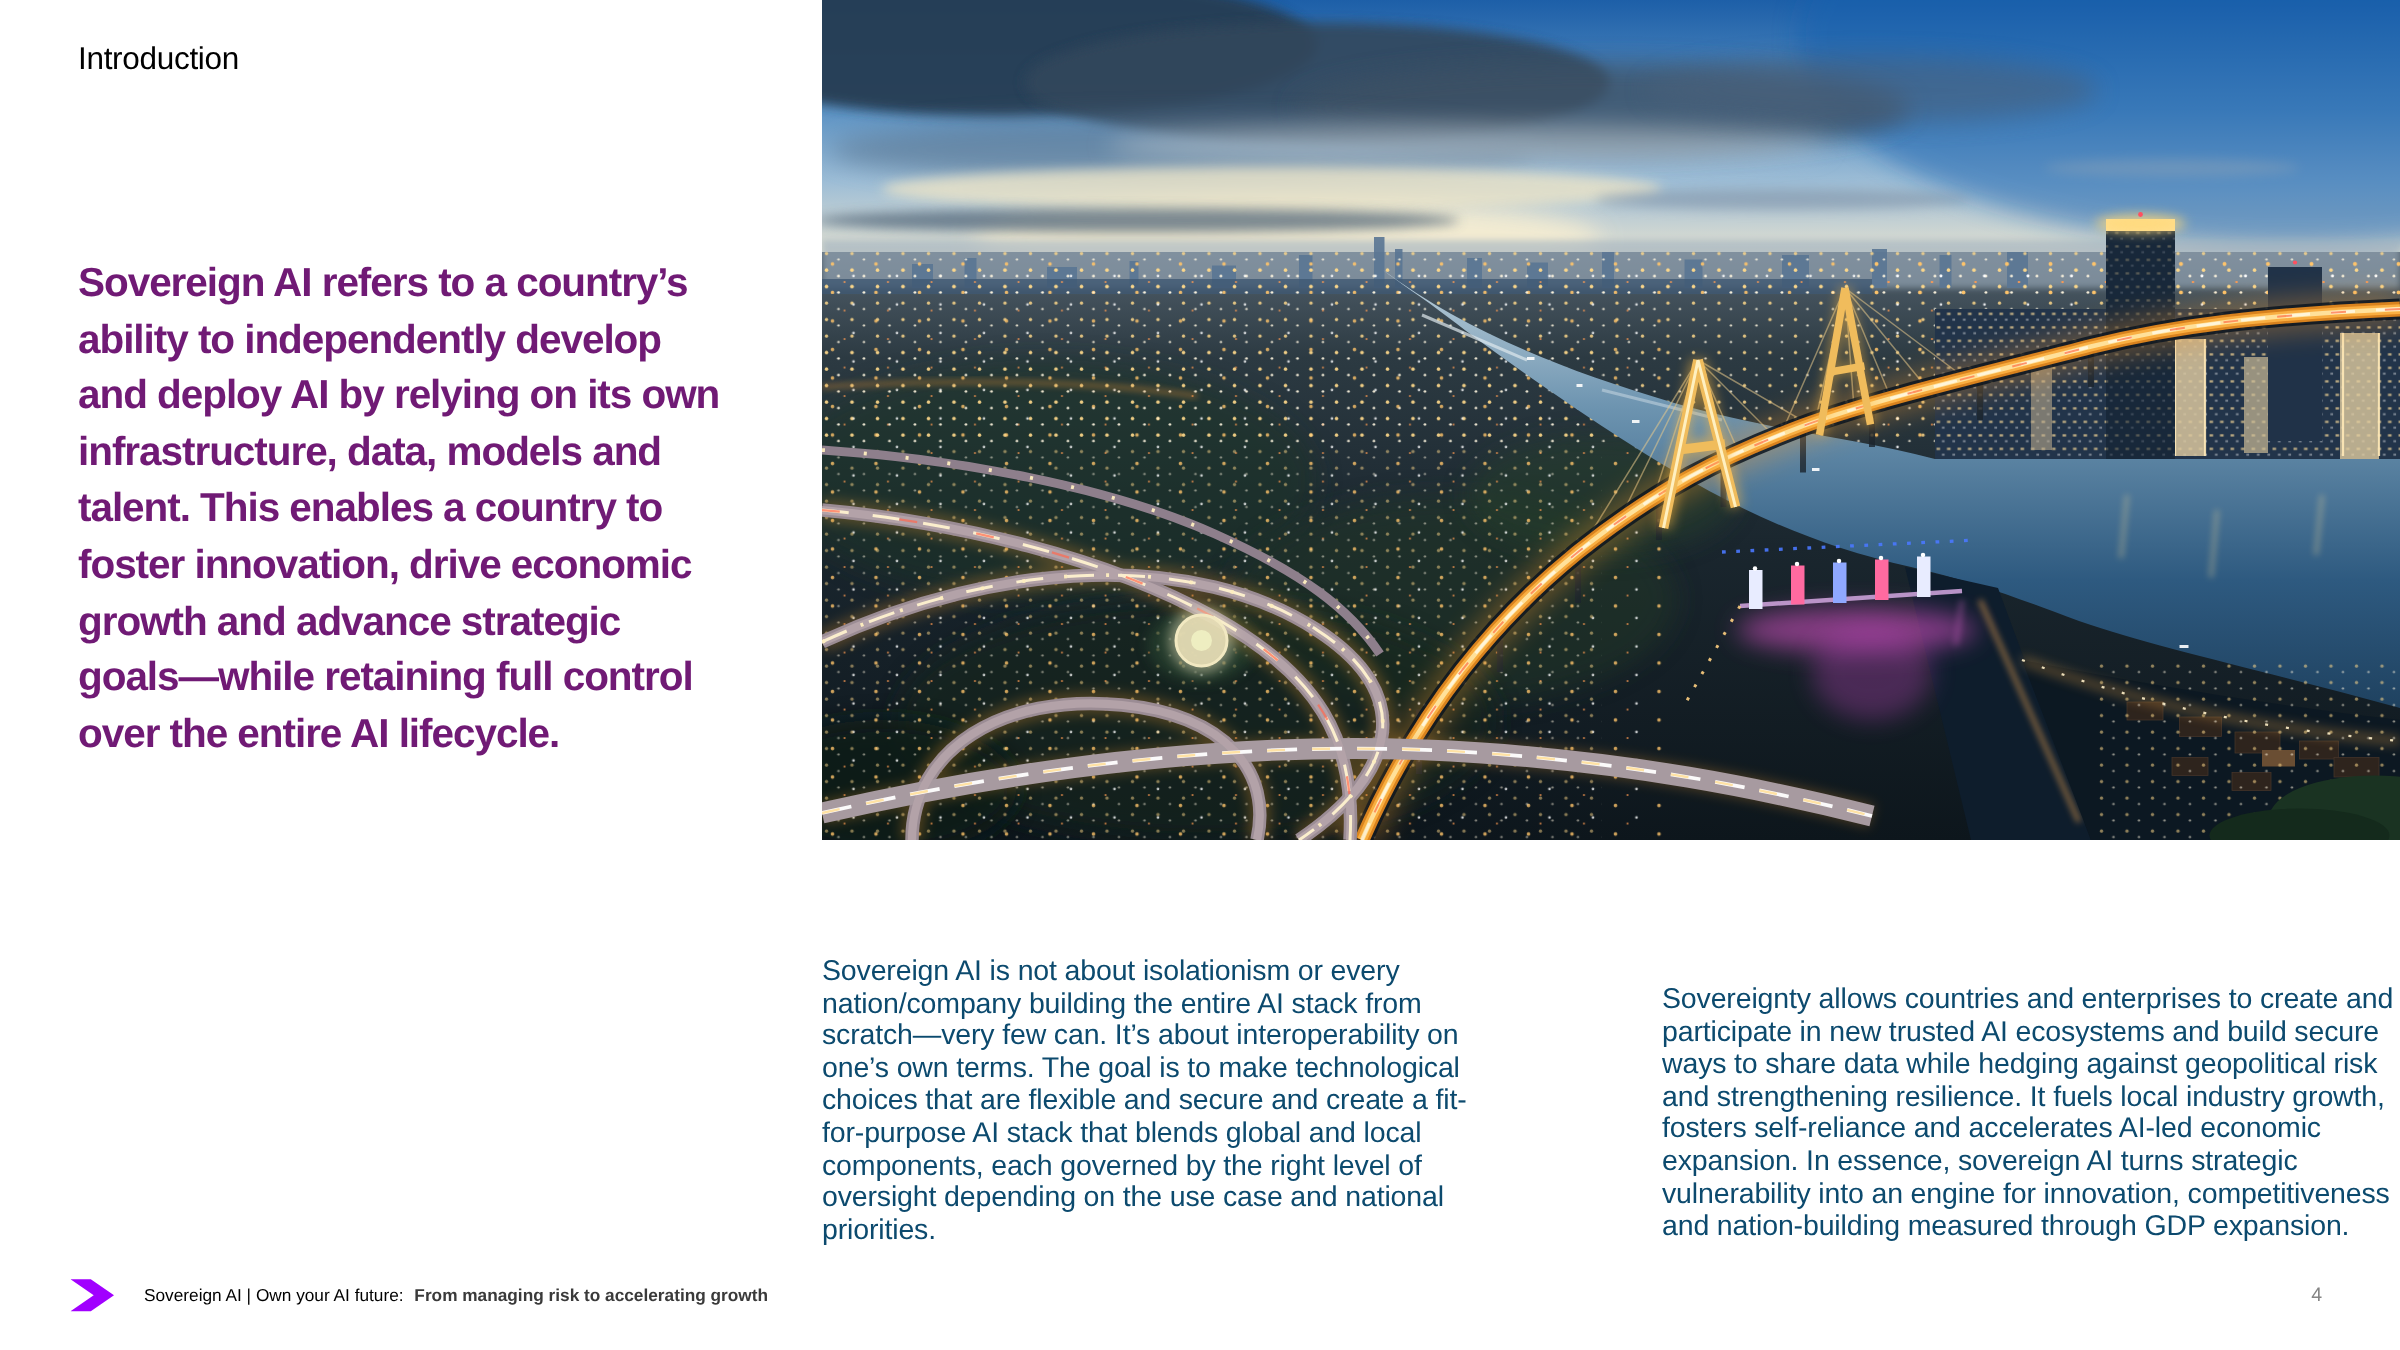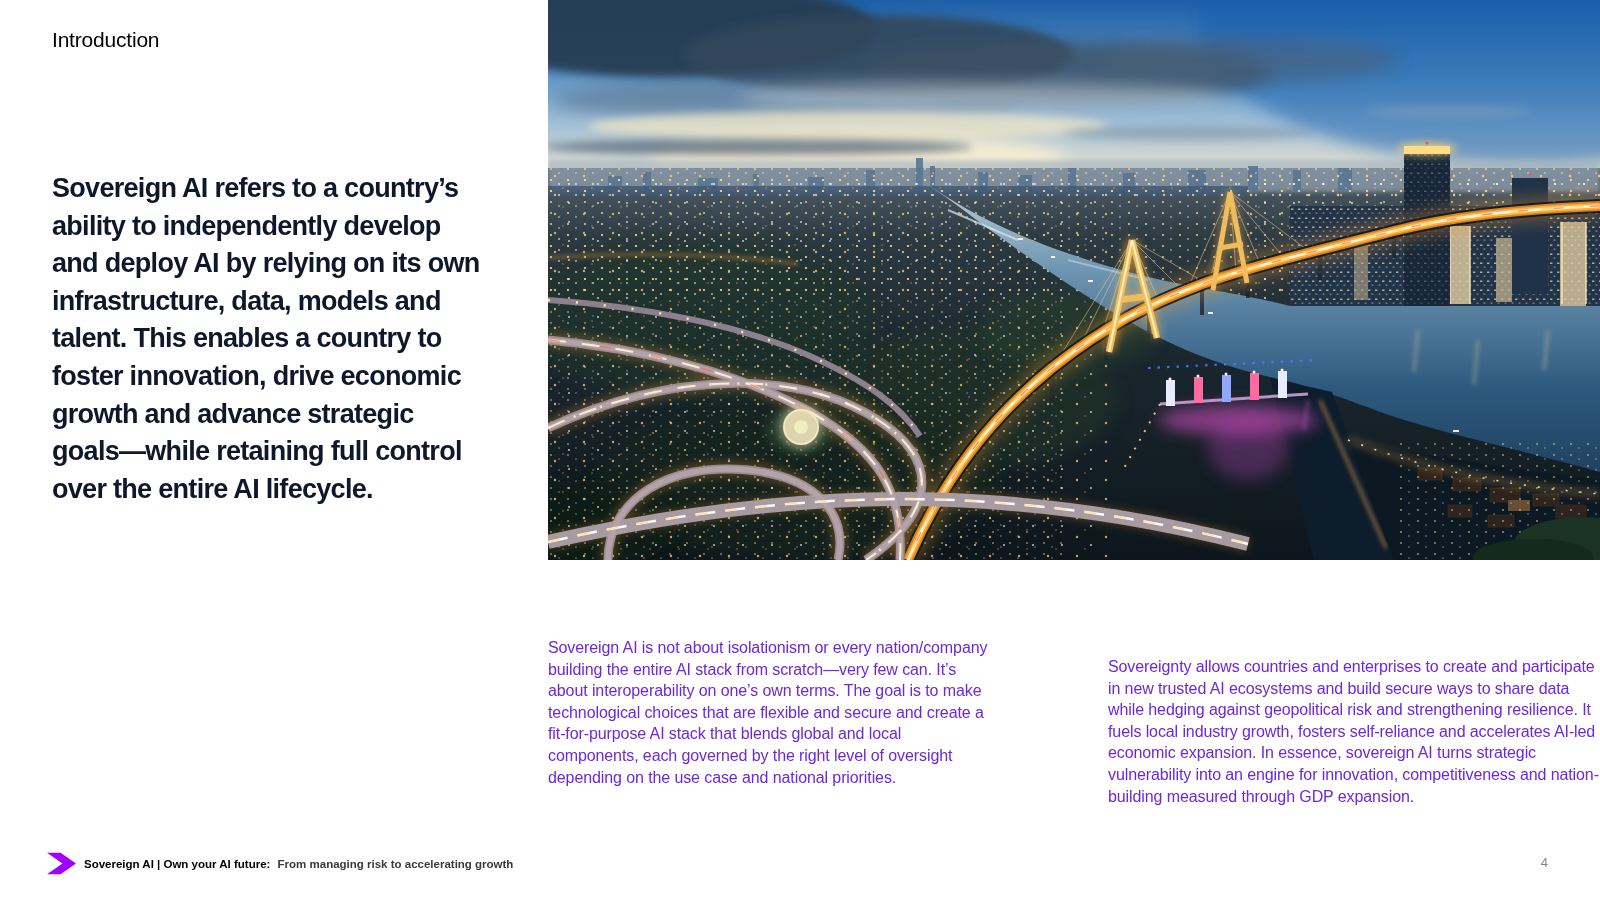--- a/index.html
+++ b/index.html
@@ -1,29 +1,29 @@
 <!DOCTYPE html>
 <html><head>
 <meta charset="utf-8">
 <style>
   html,body{margin:0;padding:0;background:#ffffff;}
   body{width:1600px;height:900px;position:relative;overflow:hidden;
        font-family:"Liberation Sans","DejaVu Sans",sans-serif;-webkit-font-smoothing:antialiased;}
   .slide{position:absolute;inset:0;background:#ffffff;}
   .kicker{position:absolute;left:52px;top:28px;font-size:21px;font-weight:400;color:#000;letter-spacing:-0.2px;}
   .headline{position:absolute;left:52px;top:170px;margin:0;font-size:27px;font-weight:700;
-            line-height:37.6px;letter-spacing:-0.7px;color:#0f172a;white-space:pre-line;}
+            line-height:37.6px;letter-spacing:-0.7px;color:#701a75;white-space:pre-line;}
   .hero{position:absolute;left:548px;top:0;width:1052px;height:560px;margin:0;overflow:hidden;}
   .hero svg{display:block;width:100%;height:100%;}
-  .col{position:absolute;top:637px;margin:0;font-size:16px;line-height:21.6px;color:#6d28d9;letter-spacing:-0.1px;}
+  .col{position:absolute;top:637px;margin:0;font-size:19px;line-height:21.6px;color:#0c4a6e;letter-spacing:-0.1px;}
   .col-left{left:548px;width:442px;}
   .col-right{left:1108px;width:494px;margin-top:19px;}
   .logo{position:absolute;left:47px;top:850px;width:29px;height:27px;}
   .foot-text{position:absolute;left:84px;top:858px;font-size:11.5px;color:#000;}
-  .fb{font-weight:700;}
+  .fb{font-weight:400;margin-left:12px;}
   .fr{font-weight:700;color:#3a3a3a;margin-left:4px;}
   .pagenum{position:absolute;left:1528px;top:855px;width:20px;text-align:right;font-size:13px;color:#858585;}
 </style>
 </head>
 <body>
 
 <div class="slide">
 
   <div class="kicker">Introduction</div>
 

